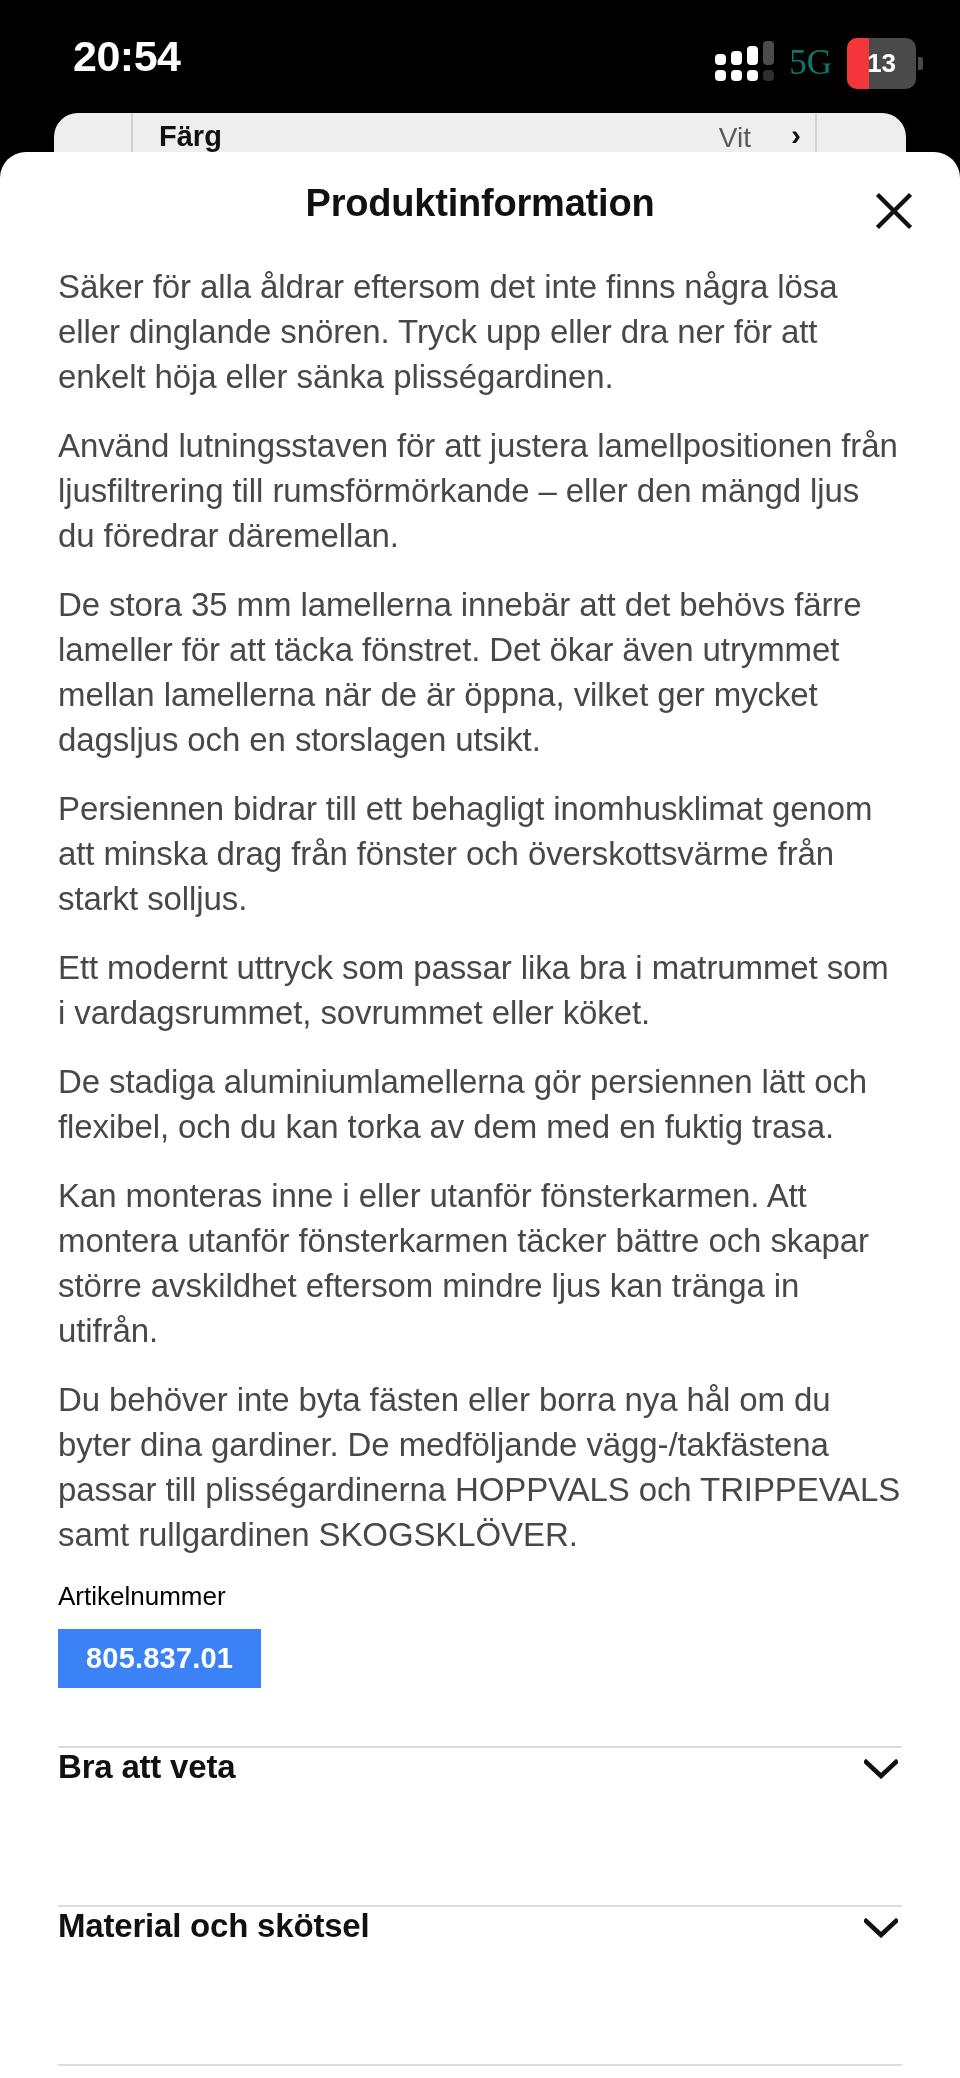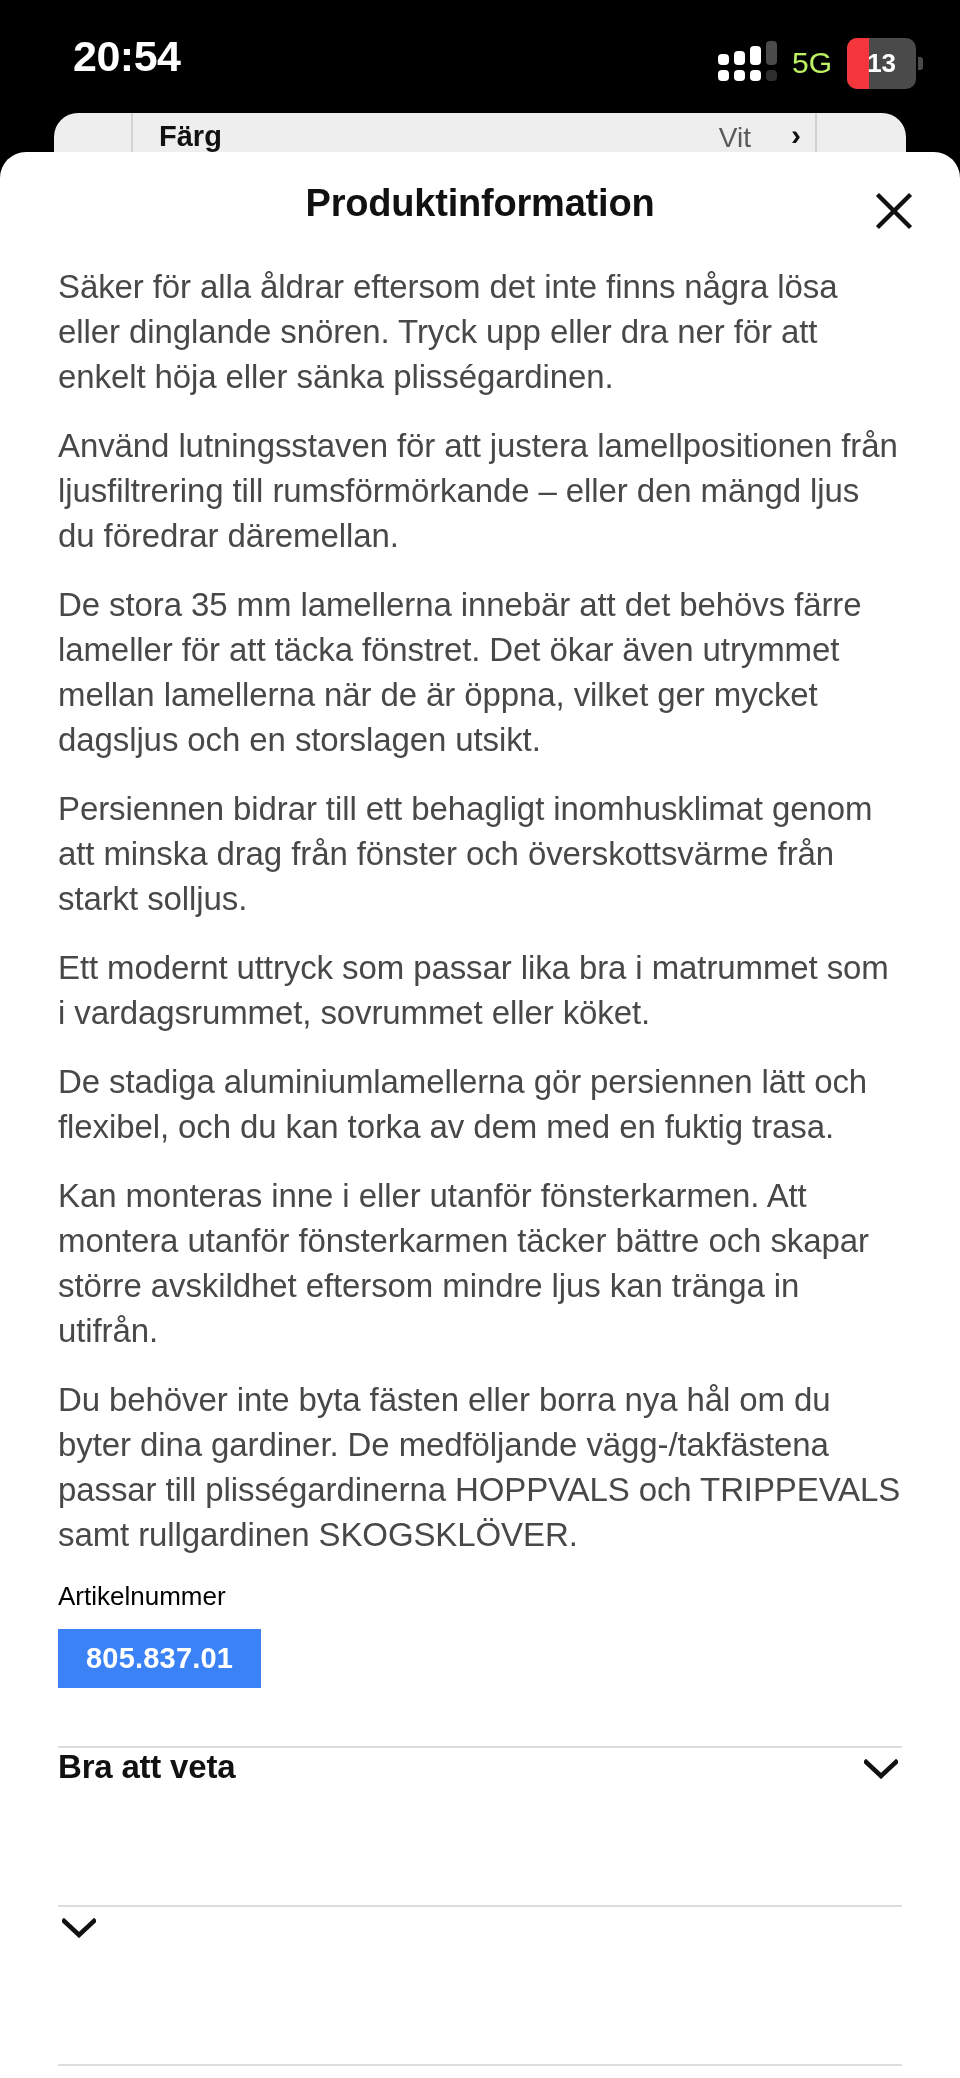--- a/index.html
+++ b/index.html
@@ -38,22 +38,22 @@
   .sig-col { display:flex; flex-direction:column; justify-content:flex-end; gap:5px; }
   .sig-top { width:11px; border-radius:4px; background:#fff; }
   .sig-bot { width:11px; height:11px; border-radius:4px; background:#fff; }
   .sig-col.c1 .sig-top { height:11px; }
   .sig-col.c2 .sig-top { height:14px; }
   .sig-col.c3 .sig-top { height:19px; }
   .sig-col.c4 .sig-top { height:24px; background:#4b4b4b; }
   .sig-col.c4 .sig-bot { background:#2e2e2e; }
 
   #status-net {
-    color:#bef264; font-size:30px; font-weight:400; letter-spacing:0px;
-    line-height:35px; margin-bottom:2px;
+    color:#0f766e; font-size:35px; font-weight:400; letter-spacing:0px;
+    line-height:35px; margin-bottom:2px;font-family:Liberation Serif, serif;
   }
 
   .battery { position:relative; display:flex; align-items:center; }
   .batt-body {
     position:relative;
     width:69px; height:51px;
     border-radius:10px;
     background:#4a4a4a;
     overflow:hidden;
     display:flex; align-items:center; justify-content:center;
@@ -232,20 +232,21 @@
           <span class="acc-chev">
             <svg width="34" height="20" viewBox="0 0 34 20">
               <path d="M2 3 L17 17 L32 3" stroke="#111" stroke-width="4.6" fill="none" stroke-linecap="square" stroke-linejoin="miter"></path>
             </svg>
           </span>
         </div>
 
         <div class="acc-divider"></div>
 
         <div class="acc-row">
+          <span class="acc-label">Material och skötsel</span>
           <span class="acc-chev">
             <svg width="34" height="20" viewBox="0 0 34 20">
               <path d="M2 3 L17 17 L32 3" stroke="#111" stroke-width="4.6" fill="none" stroke-linecap="square" stroke-linejoin="miter"></path>
             </svg>
           </span>
         </div>
 
         <div class="acc-divider"></div>
 
       </div>

